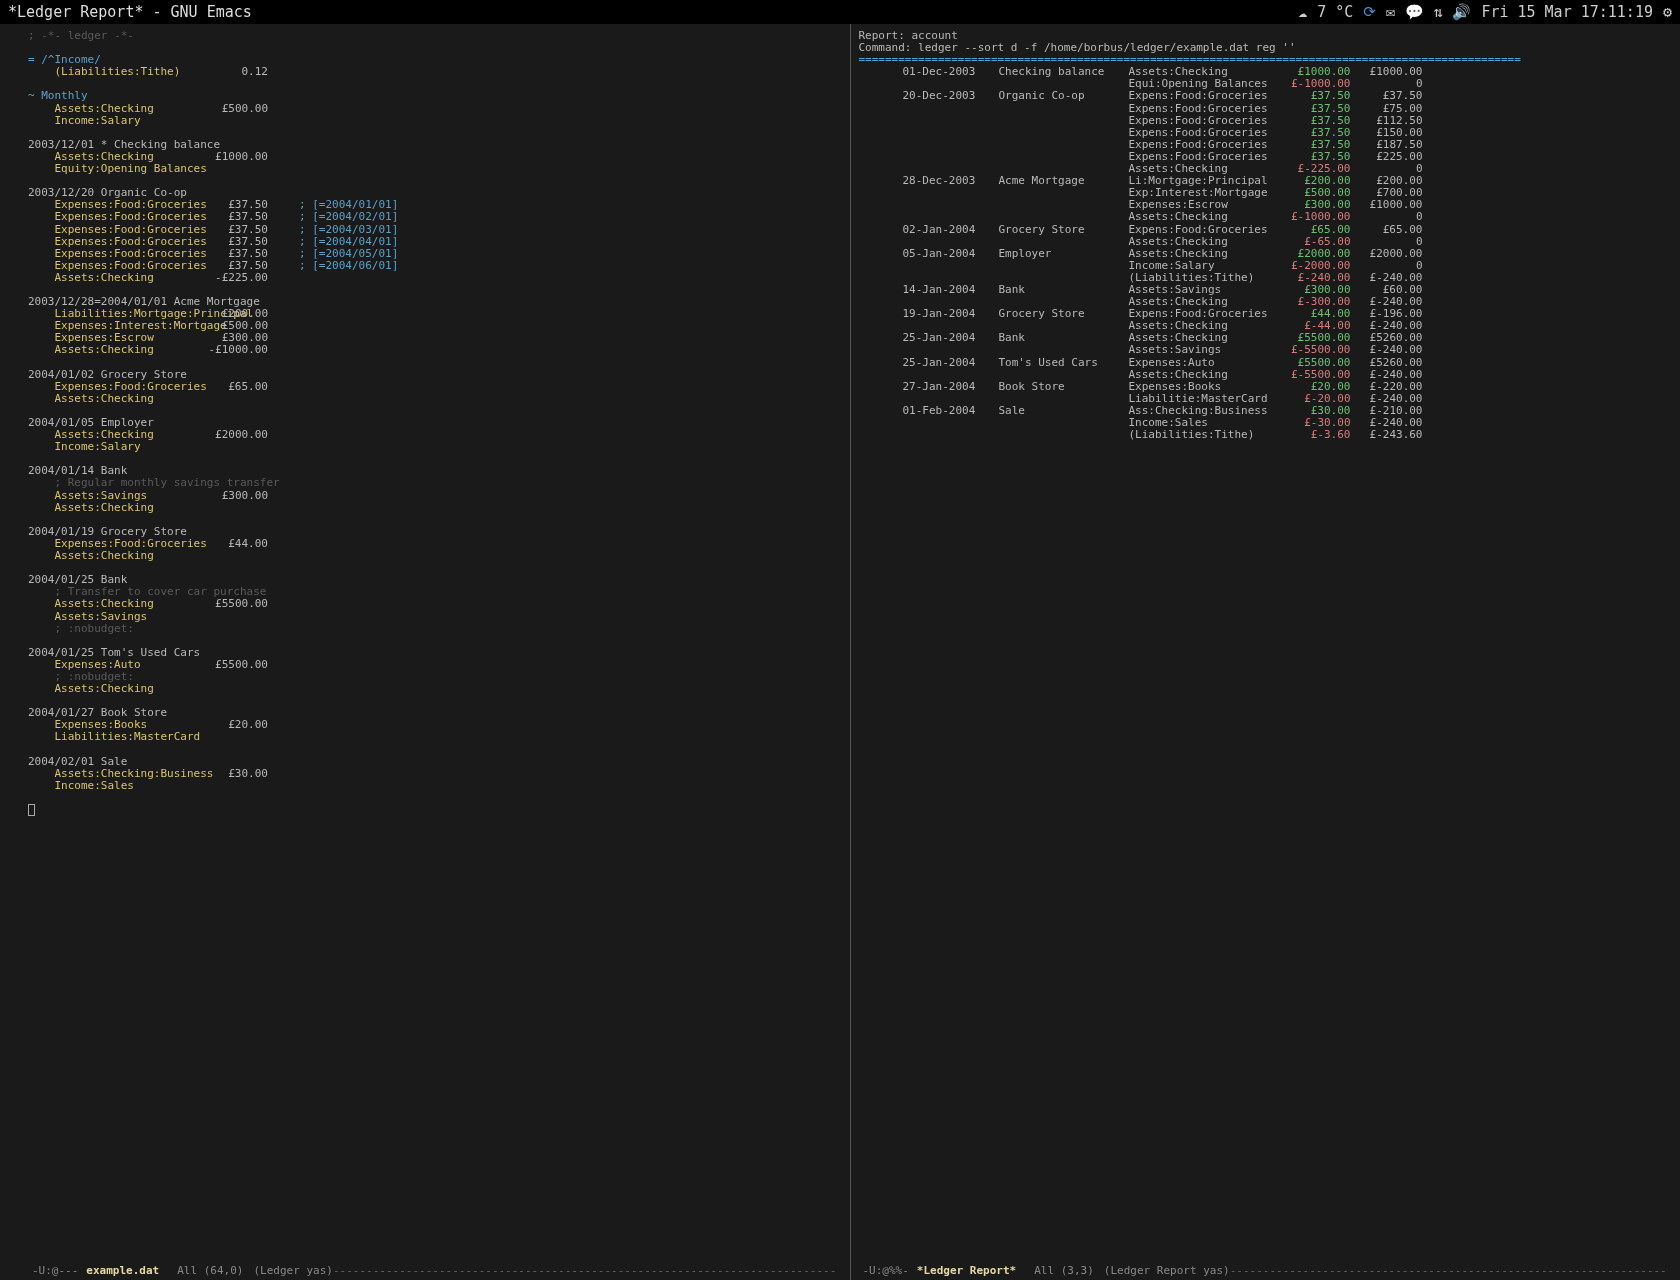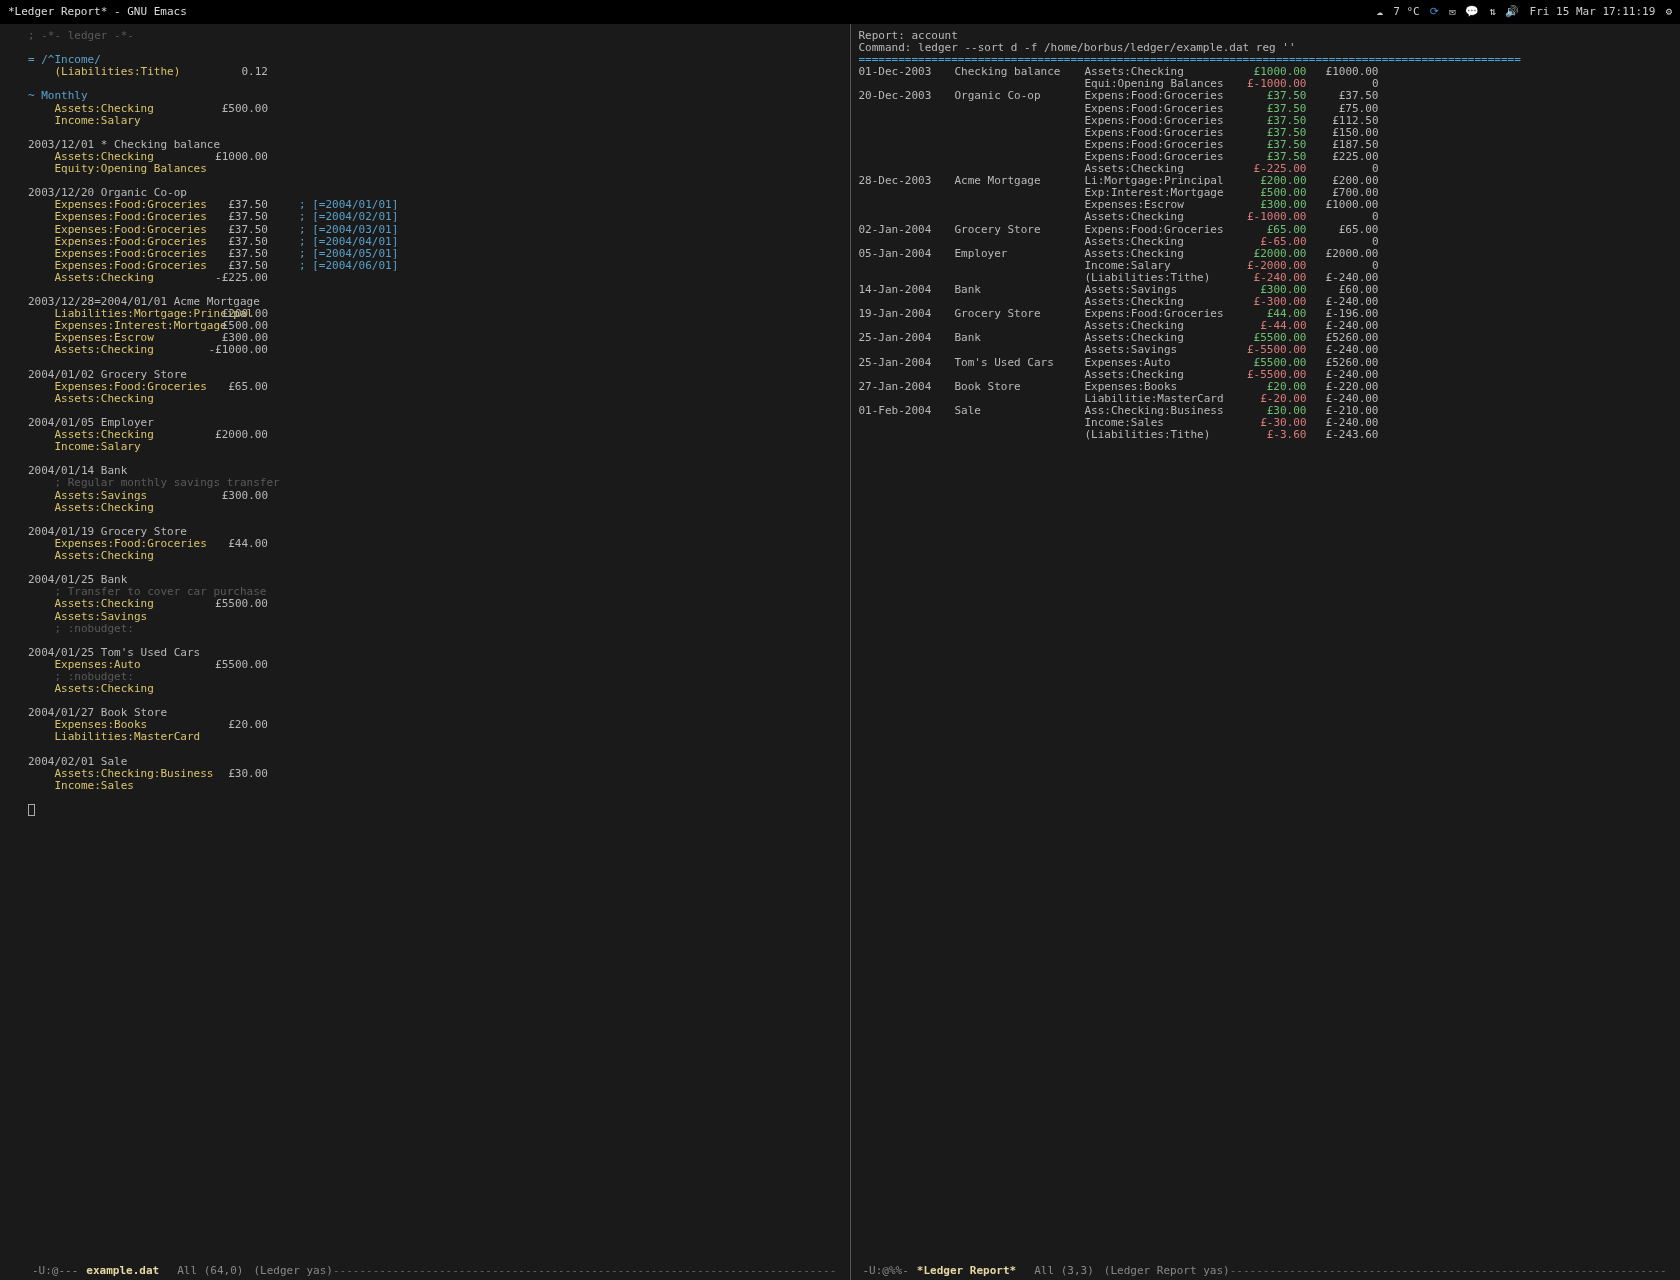--- a/index.html
+++ b/index.html
@@ -13,21 +13,21 @@
     height: 1280px;
     overflow: hidden;
     position: relative;
   }
   .topbar {
     height: 24px;
     background: #000;
     display: flex;
     align-items: center;
     padding: 0 8px;
-    font-size: 11px;
+    font-size: 15px;
     color: #ccc;
   }
   .topbar .title { flex: 1; color: #ddd; }
   .topbar .tray { display: flex; align-items: center; gap: 10px; }
   .tray-icon { display: inline-flex; align-items: center; color: #ccc; }
   .workspace {
     display: flex;
     height: calc(100% - 24px);
     background: #1a1a1a;
   }
@@ -70,21 +70,21 @@
   .eff { color: #5aa0c8; }
   .line { display: block; }
   .posting { display: block; }
   .posting .pacct { display: inline-block; width: 180px; }
   .posting .pamt { display: inline-block; width: 60px; text-align: right; }
   .posting .peff { color: #5aa0c8; padding-left: 23px; margin-left: 8px; }
   .rhead { color: #b8b8b8; }
   .rhr { color: #4aa5d6; }
   .reg-row { display: block; }
   .reg-row span { display: inline-block; }
-  .rdate { width: 96px; color: #b8b8b8; }
+  .rdate { width: 96px; color: #b8b8b8; margin-left: 44px; }
   .rpayee { width: 130px; color: #b8b8b8; }
   .racct { width: 150px; color: #b8b8b8; }
   .ramt { width: 72px; text-align: right; }
   .rbal { width: 72px; text-align: right; color: #b8b8b8; }
   .pos { color: #6fbf73; }
   .neg { color: #d97b7b; }
   .cursor {
     display: inline-block;
     width: 7px; height: 12px;
     border: 1px solid #aaa;

